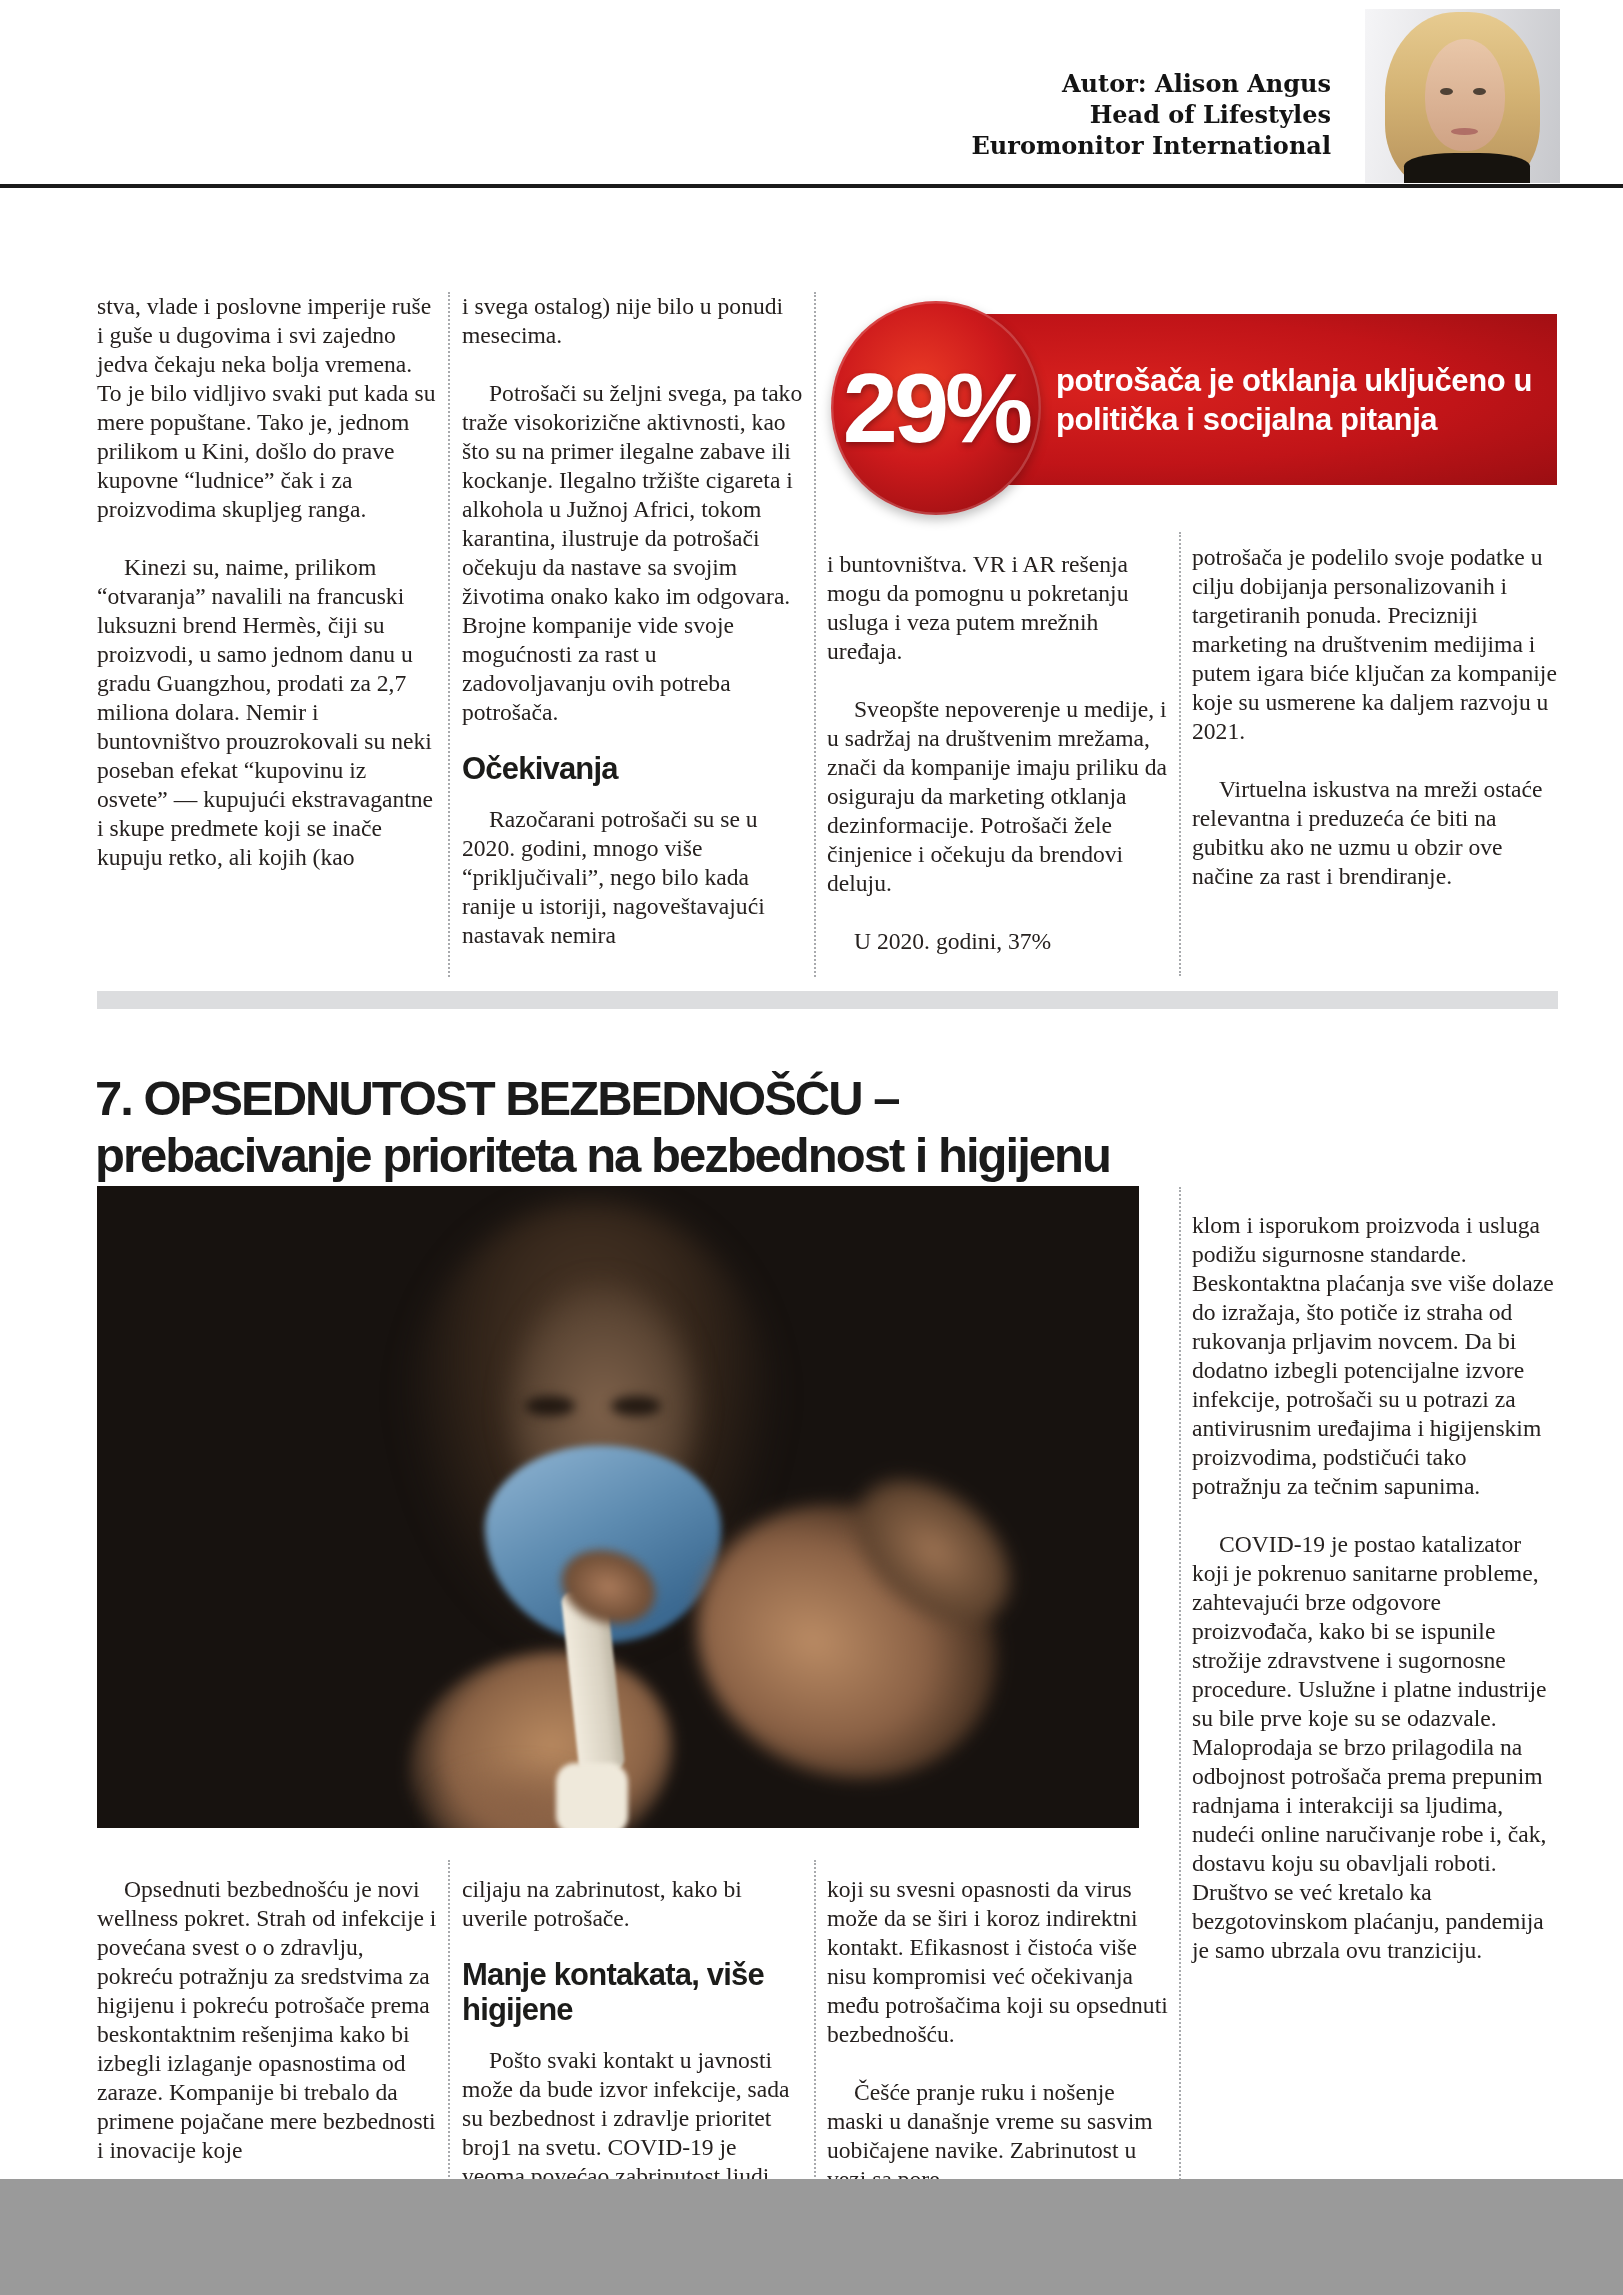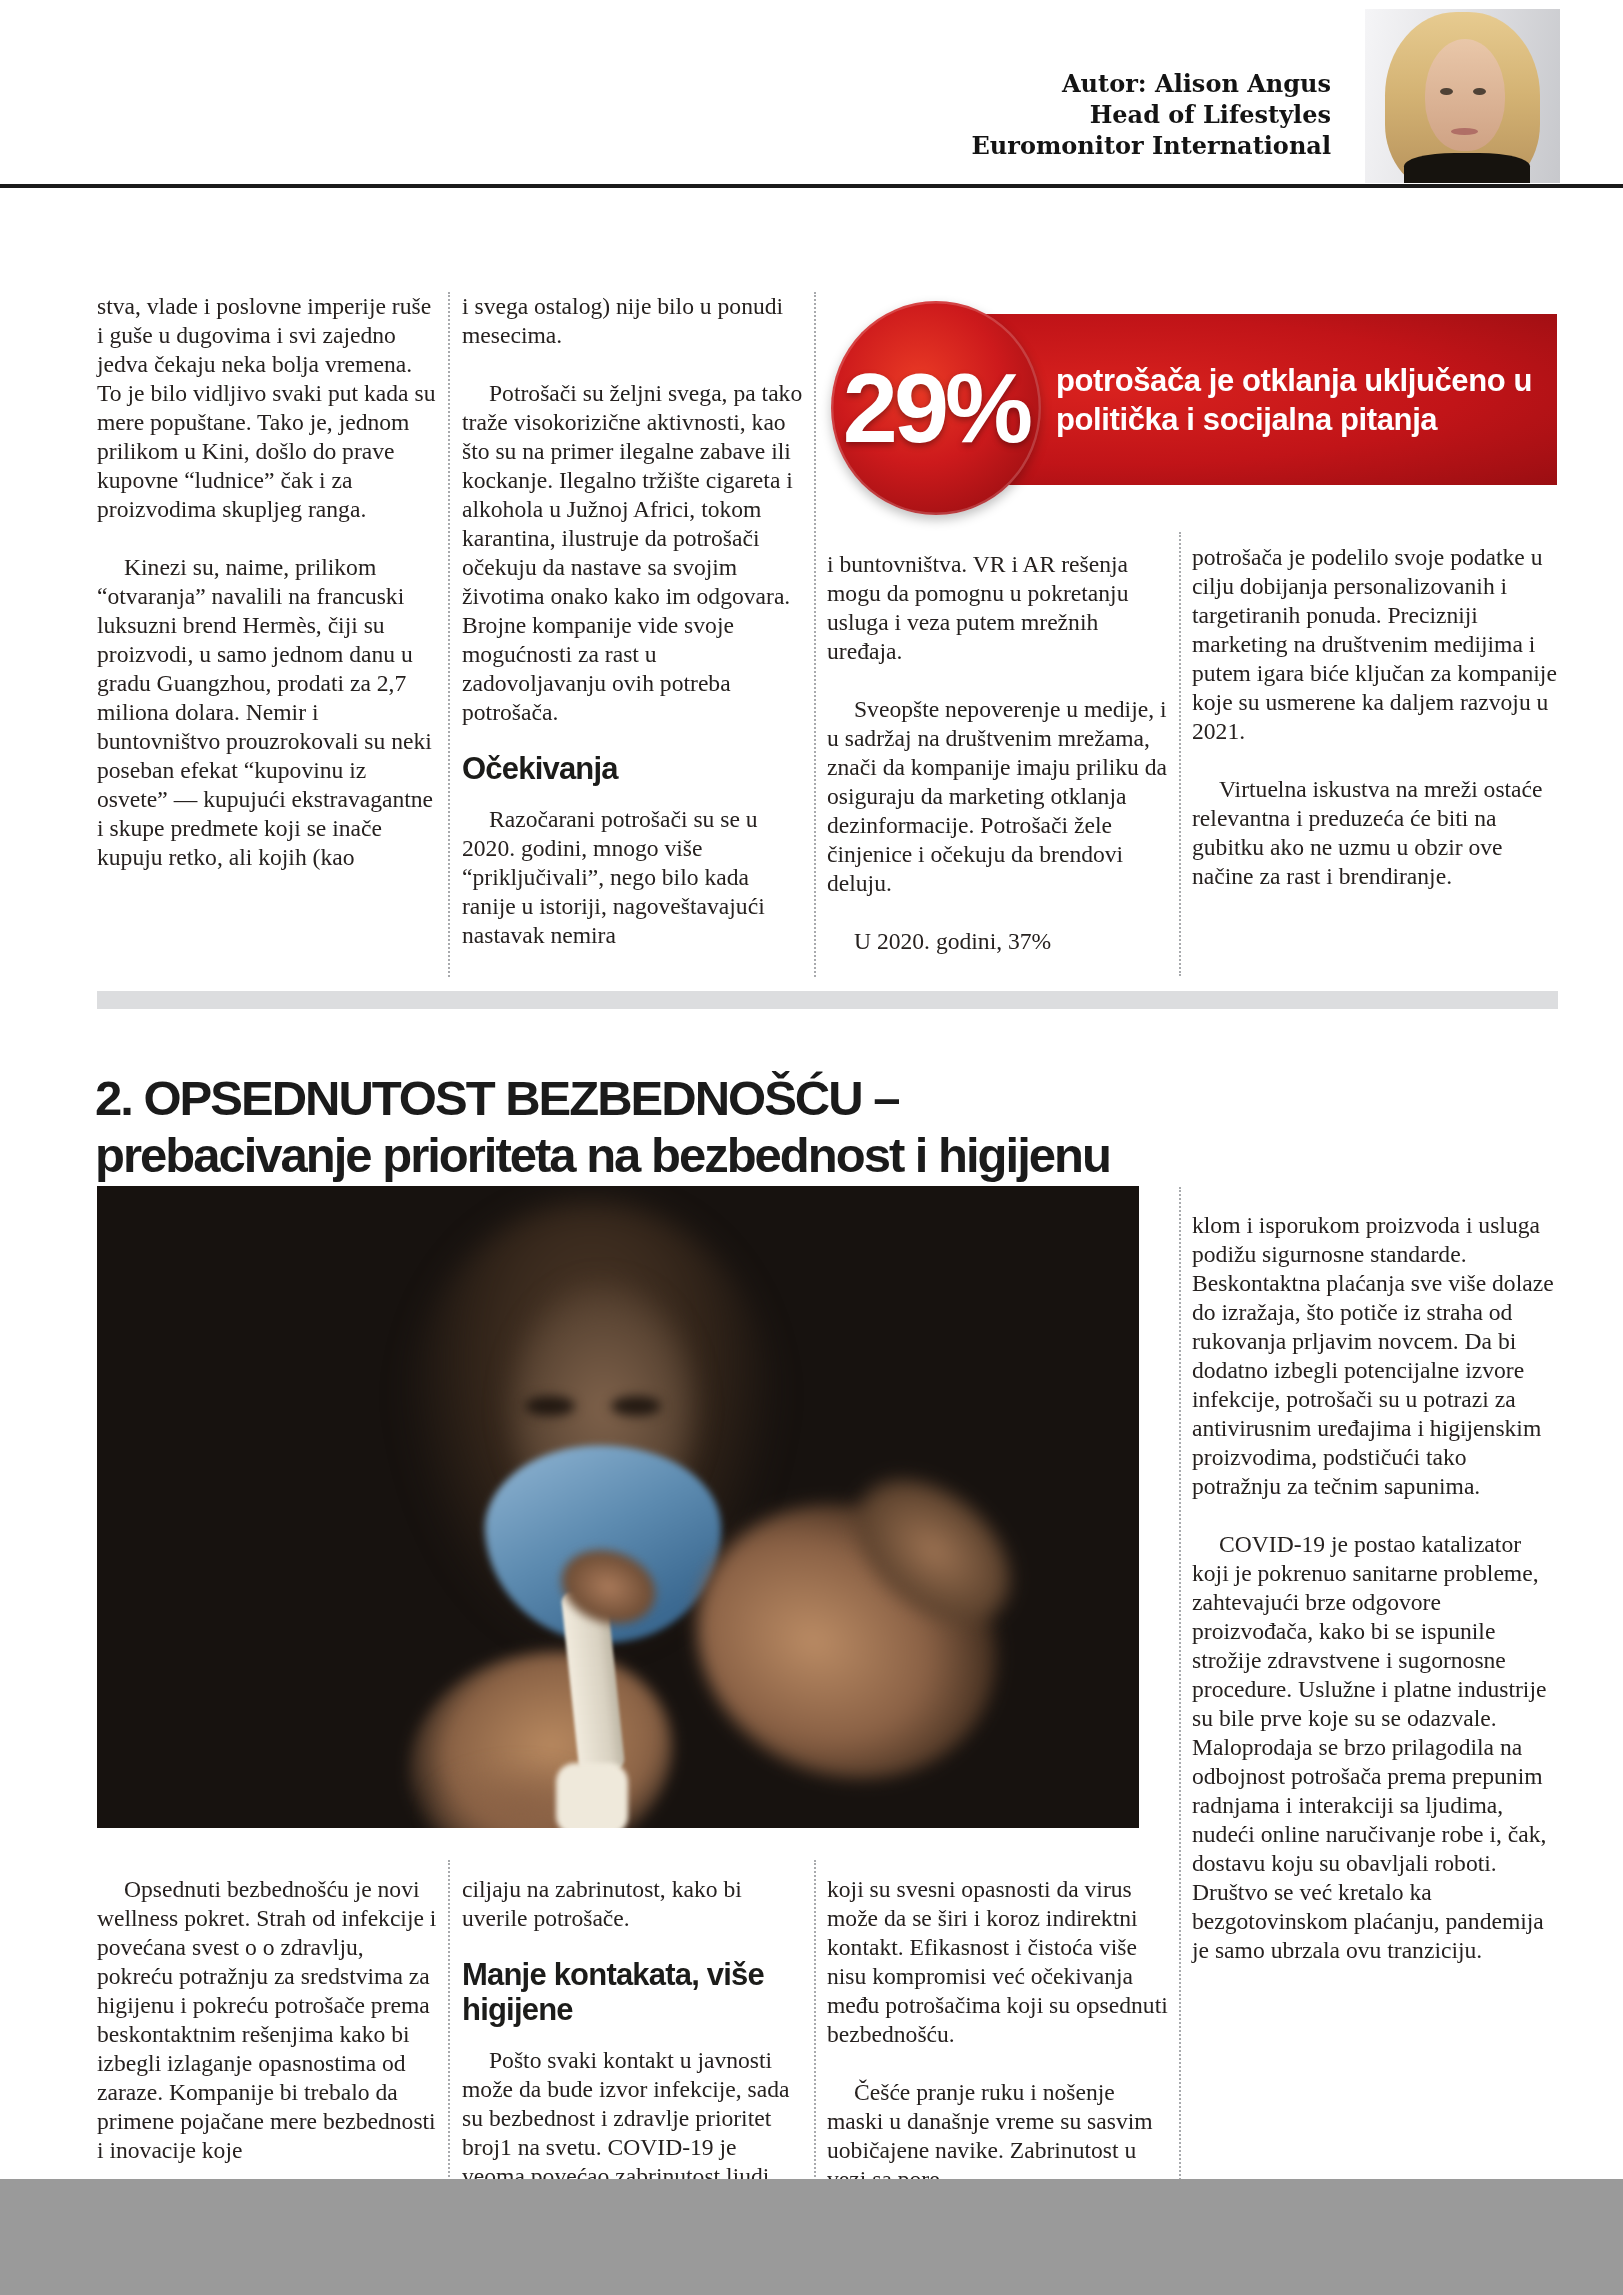--- a/index.html
+++ b/index.html
@@ -149,21 +149,21 @@
   <div class="col tcol4">
     <p class="para">potrošača je podelilo svoje podatke u cilju dobijanja personalizovanih i targetiranih ponuda. Precizniji marketing na društvenim medijima i putem igara biće ključan za kompanije koje su usmerene ka daljem razvoju u 2021.</p>
     <p class="para ind">Virtuelna iskustva na mreži ostaće relevantna i preduzeća će biti na gubitku ako ne uzmu u obzir ove načine za rast i brendiranje.</p>
   </div>
 
   <div class="vdot d1"></div>
   <div class="vdot d2"></div>
   <div class="vdot d3"></div>
 
   <div class="gray-bar"></div>
-  <h2 class="sec-title">2. OPSEDNUTOST BEZBEDNOŠĆU – prebacivanje prioriteta na bezbednost i higijenu</h2>
+  <h2 class="sec-title">7. OPSEDNUTOST BEZBEDNOŠĆU – prebacivanje prioriteta na bezbednost i higijenu</h2>
 
   <div class="photo">
     <div class="ph-hair"></div>
     <div class="ph-face"></div>
     <div class="ph-eye" style="left:428px;"></div>
     <div class="ph-eye" style="left:514px;"></div>
     <div class="ph-mask"></div>
     <div class="ph-hand-r"></div>
     <div class="ph-fingers-r"></div>
     <div class="ph-hand-l"></div>

